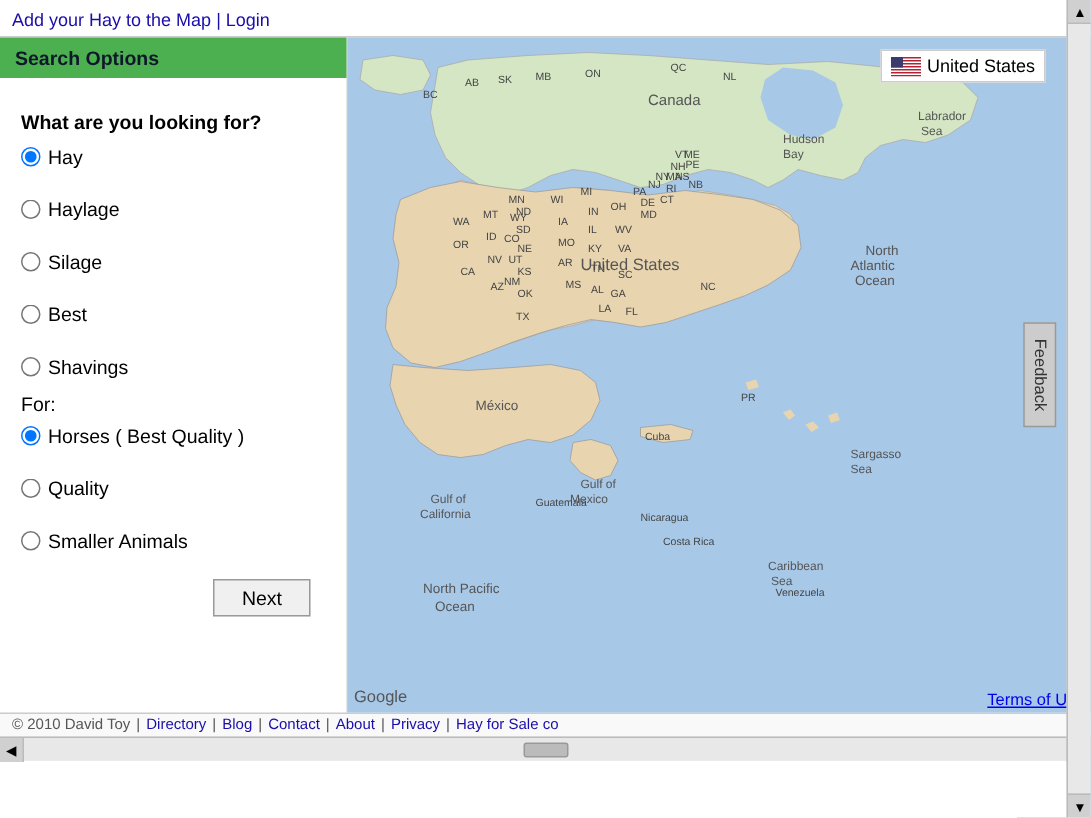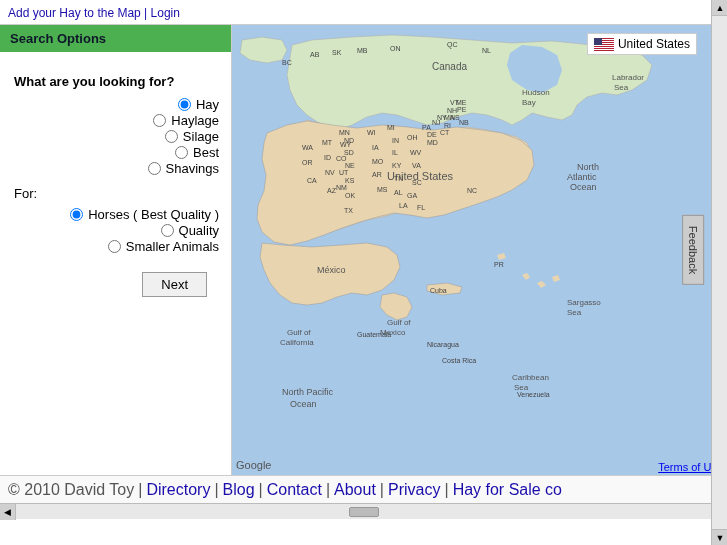--- a/index.html
+++ b/index.html
@@ -73,23 +73,22 @@
     }
     .form-section-label {
       font-weight: bold;
       font-size: 13px;
       margin-bottom: 8px;
       margin-top: 10px;
     }
     .radio-group {
       display: flex;
       flex-direction: column;
-      gap: 1px;
+      gap: 20px;
       margin-bottom: 10px;
-      align-items: flex-end;
     }
     .radio-item {
       display: flex;
       align-items: center;
       gap: 5px;
       font-size: 13px;
     }
     .radio-item input[type="radio"] {
       margin: 0;
       cursor: pointer;
@@ -171,26 +170,26 @@
       writing-mode: horizontal-tb;
       cursor: pointer;
       border: 1px solid #999;
       z-index: 10;
     }
 
     
     #footer {
       border-top: 1px solid #ccc;
       padding: 5px 8px;
-      font-size: 16px;
+      font-size: 10px;
       color: #555;
       display: flex;
       align-items: center;
       background: #f9f9f9;
-      height: 28px;
+      height: 16px;
     }
     #footer a {
       color: #1a0dab;
       text-decoration: none;
     }
     .sep { margin: 0 4px; color: #555; }
 
     
     #bottom-bar {
       display: flex;

